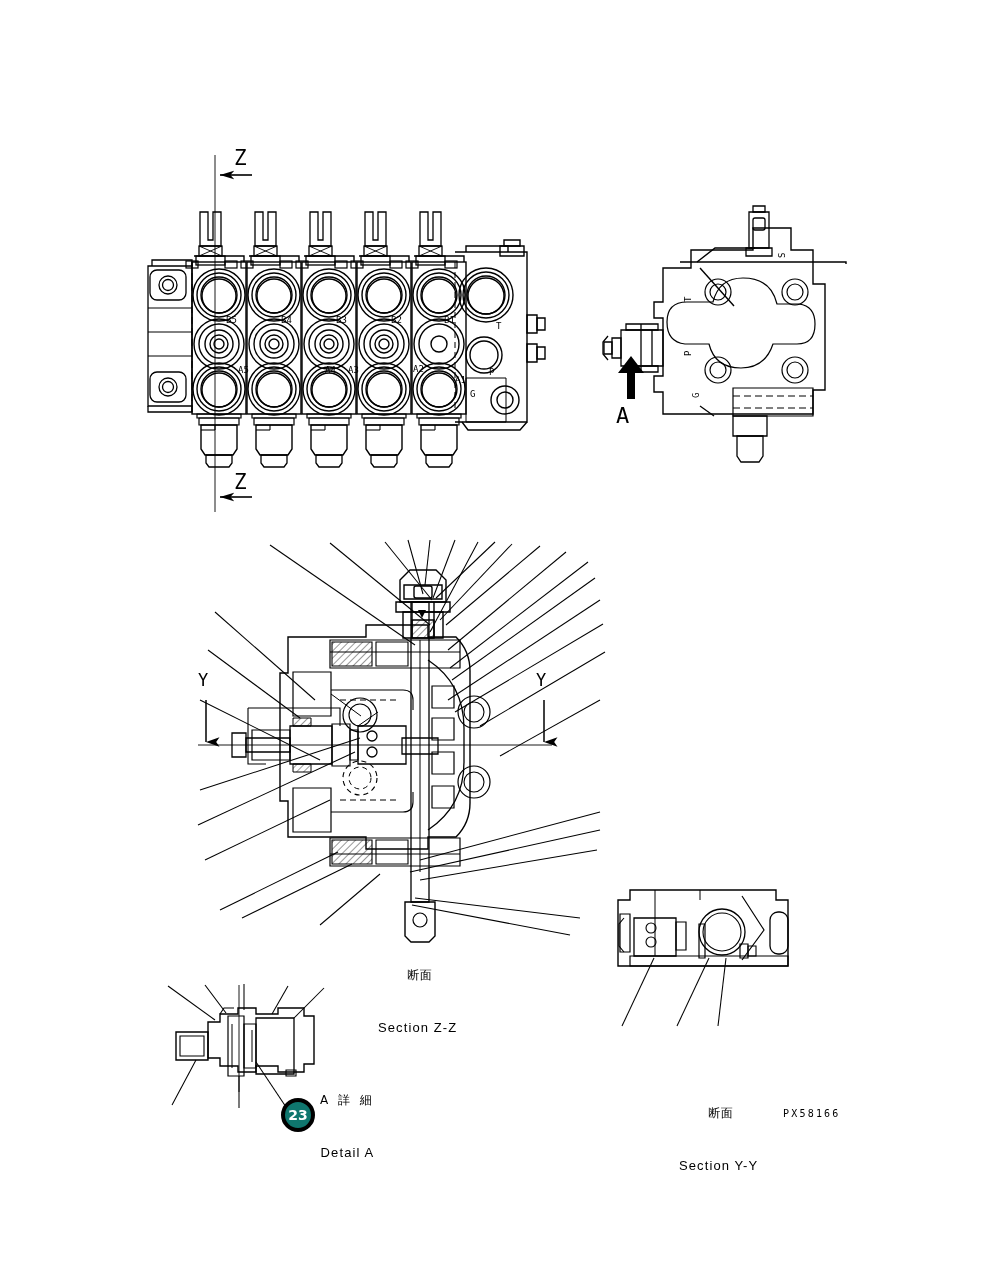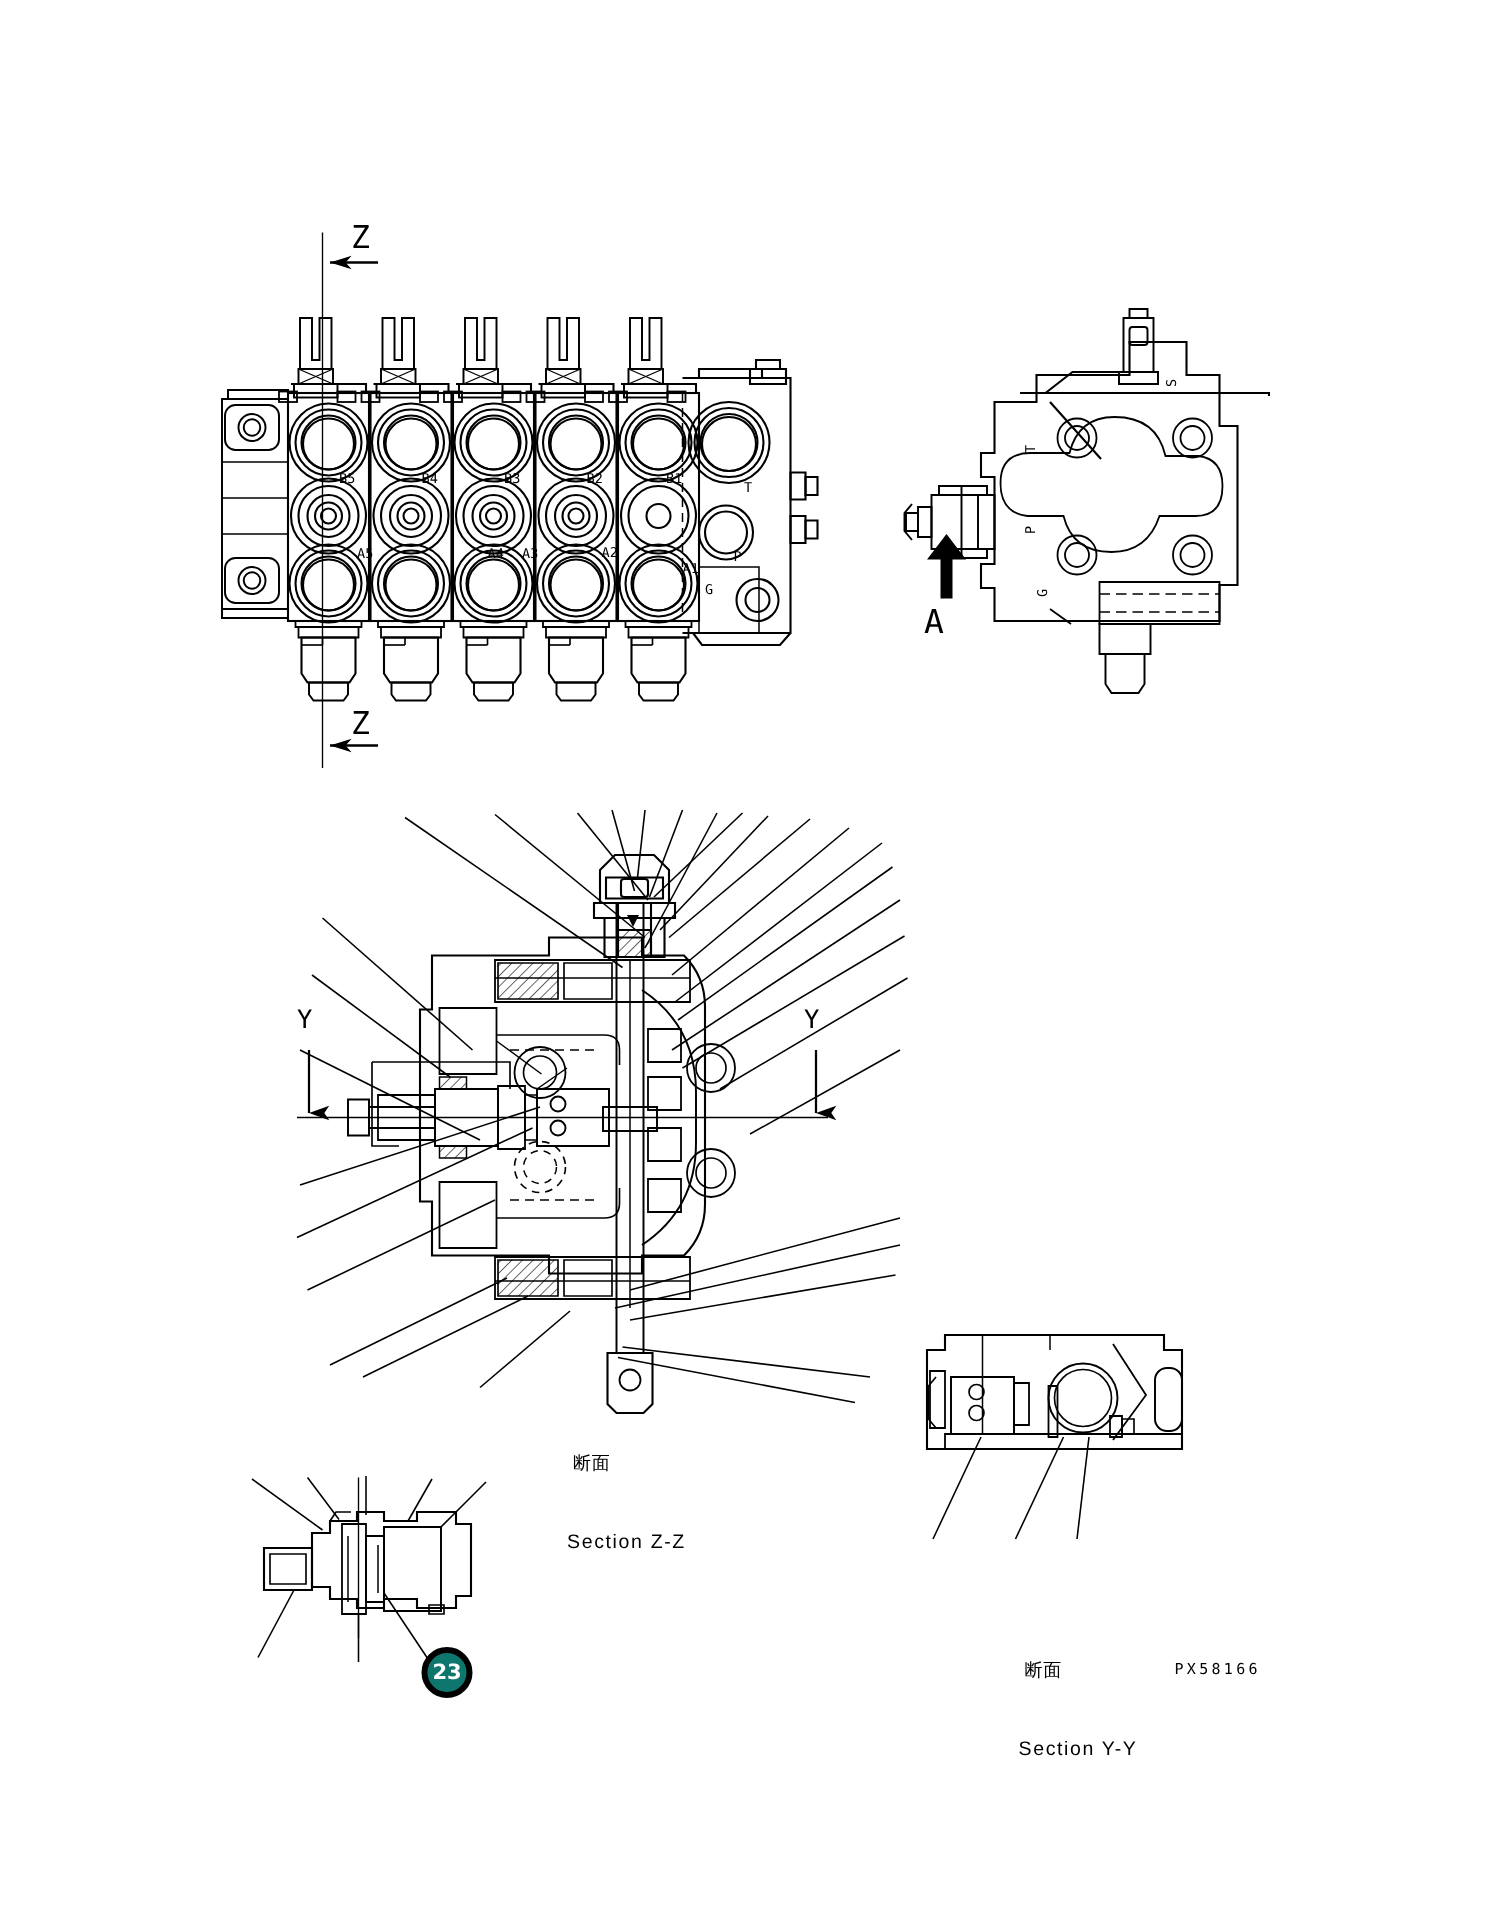--- a/index.html
+++ b/index.html
@@ -22,21 +22,21 @@
   #drawing-svg {
     position: absolute;
     left: 0;
     top: 0;
     width: 1000px;
     height: 1270px;
   }
   
   .caption {
     position: absolute;
-    text-align: left;
+    text-align: center;
     line-height: 1.18;
     white-space: pre;
     color: #000;
   }
   .caption .jp {
     font-family: "DejaVu Sans", sans-serif;
     font-size: 12px;
     letter-spacing: 0.5px;
     display: block;
   }
@@ -547,21 +547,21 @@
 
   <span class="port-label" style="left:226px;top:316px;">B5</span>
   <span class="port-label" style="left:281px;top:316px;">B4</span>
   <span class="port-label" style="left:336px;top:316px;">B3</span>
   <span class="port-label" style="left:391px;top:316px;">B2</span>
   <span class="port-label" style="left:444px;top:316px;">B1</span>
 
   <span class="port-label" style="left:238px;top:366px;">A5</span>
   <span class="port-label" style="left:293px;top:366px;padding-left:32px;">A4</span>
   <span class="port-label" style="left:348px;top:366px;">A3</span>
-  <span class="port-label" style="left:401px;top:365px;">A2</span>
+  <span class="port-label" style="left:401px;top:365px;padding-left:12px;">A2</span>
   <span class="port-label" style="left:455px;top:376px;text-align:center;">A1</span>
 
   <span class="port-label" style="left:496px;top:322px;">T</span>
   <span class="port-label" style="left:489px;top:368px;">P</span>
   <span class="port-label" style="left:470px;top:390px;">G</span>
 
   <span class="port-label rot" style="left:684px;top:302px;">T</span>
   <span class="port-label rot" style="left:684px;top:356px;">P</span>
   <span class="port-label rot" style="left:692px;top:398px;">G</span>
   <span class="port-label rot" style="left:778px;top:258px;">S</span>
@@ -575,18 +575,22 @@
   <div class="caption" id="caption-zz">
     <span class="jp">断面</span>
     <span class="en">Section Z-Z</span>
   </div>
 
   <div class="caption" id="caption-yy">
     <span class="jp">断面</span>
     <span class="en">Section Y-Y</span>
   </div>
 
+  <div class="caption" id="caption-detail-a">
+    <span class="jp">A 詳 細</span>
+    <span class="en">Detail A</span>
+  </div>
 
   <div id="drawing-code">PX58166</div>
 
   <div id="page-badge">23</div>
 
 </div>
 
 </body></html>

